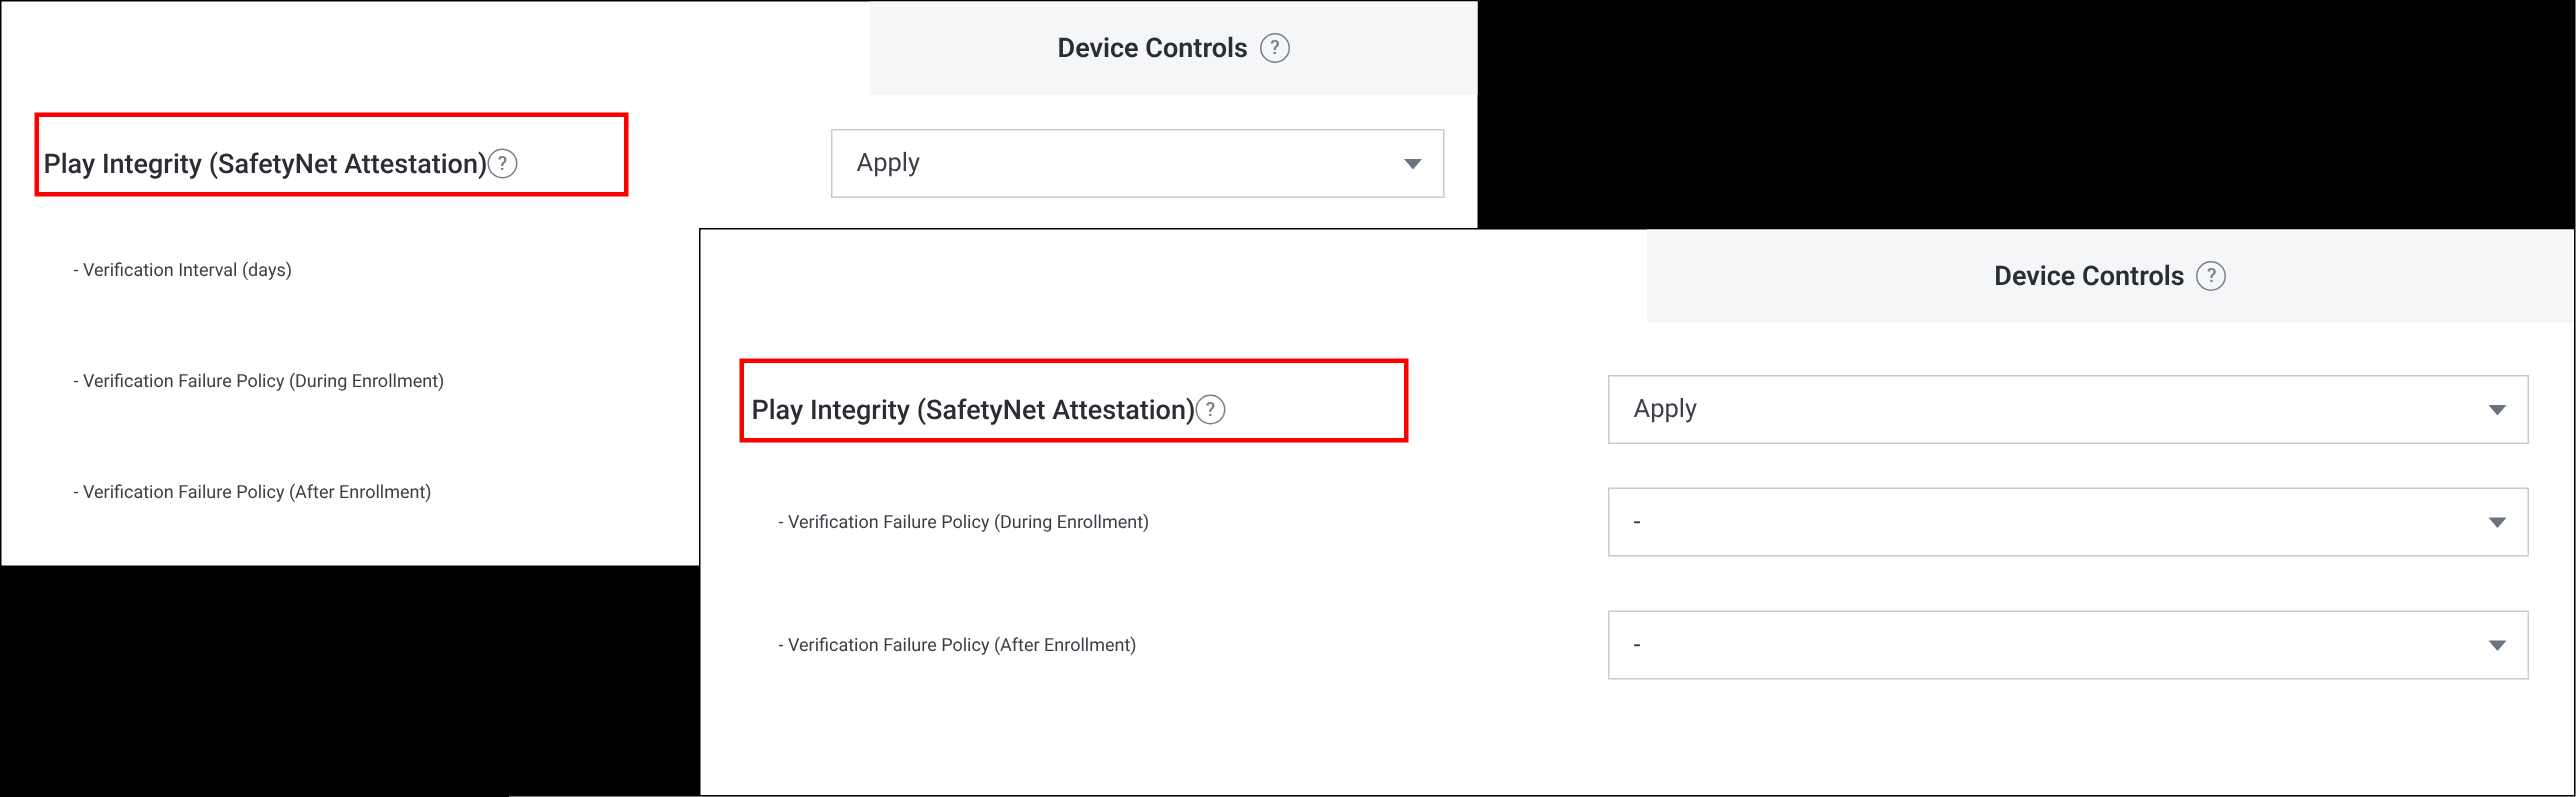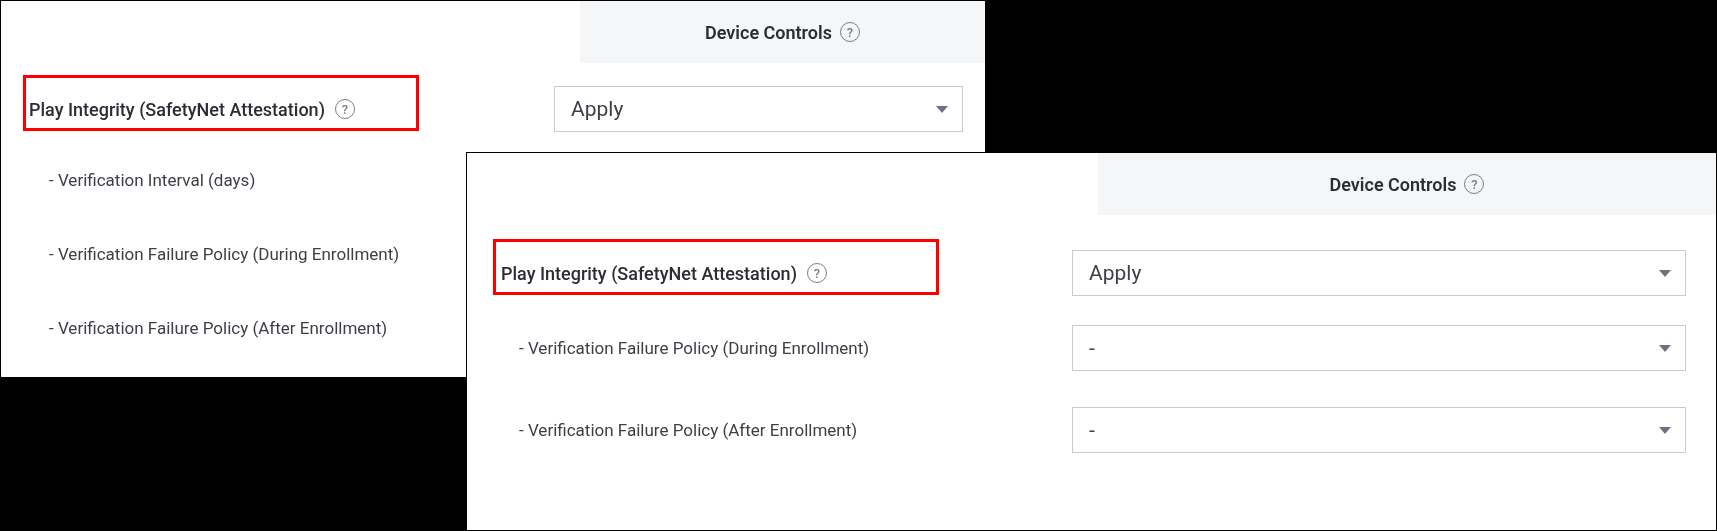--- a/index.html
+++ b/index.html
@@ -57,49 +57,48 @@
       padding: 0 22px 0 28px;
       min-height: 78px;
     }
     .panel2 .row {
       padding: 0 30px 0 34px;
     }
     .label-col {
       flex: 0 0 525px;
       display: flex;
       align-items: center;
-      gap: 10px;
       font-size: 18px;
       color: #2a2d33;
     }
     .panel2 .label-col {
       flex: 0 0 571px;
     }
     .sub-label {
       padding-left: 20px;
-      font-size: 17px;
+      font-size: 12px;
       color: #3b3f46;
     }
     .panel2 .sub-label {
       padding-left: 18px;
     }
     .control-col {
       flex: 1;
     }
     .dropdown {
       width: 100%;
       max-width: 410px;
       height: 46px;
       border: 1px solid #c8ccd2;
       background: #fff;
       display: flex;
       align-items: center;
       justify-content: space-between;
       padding: 0 14px 0 16px;
-      font-size: 21px;
+      font-size: 17px;
       color: #3b3f46;
       cursor: pointer;
     }
     .panel2 .dropdown {
       max-width: 616px;
     }
     .caret {
       width: 0;
       height: 0;
       border-left: 6px solid transparent;

